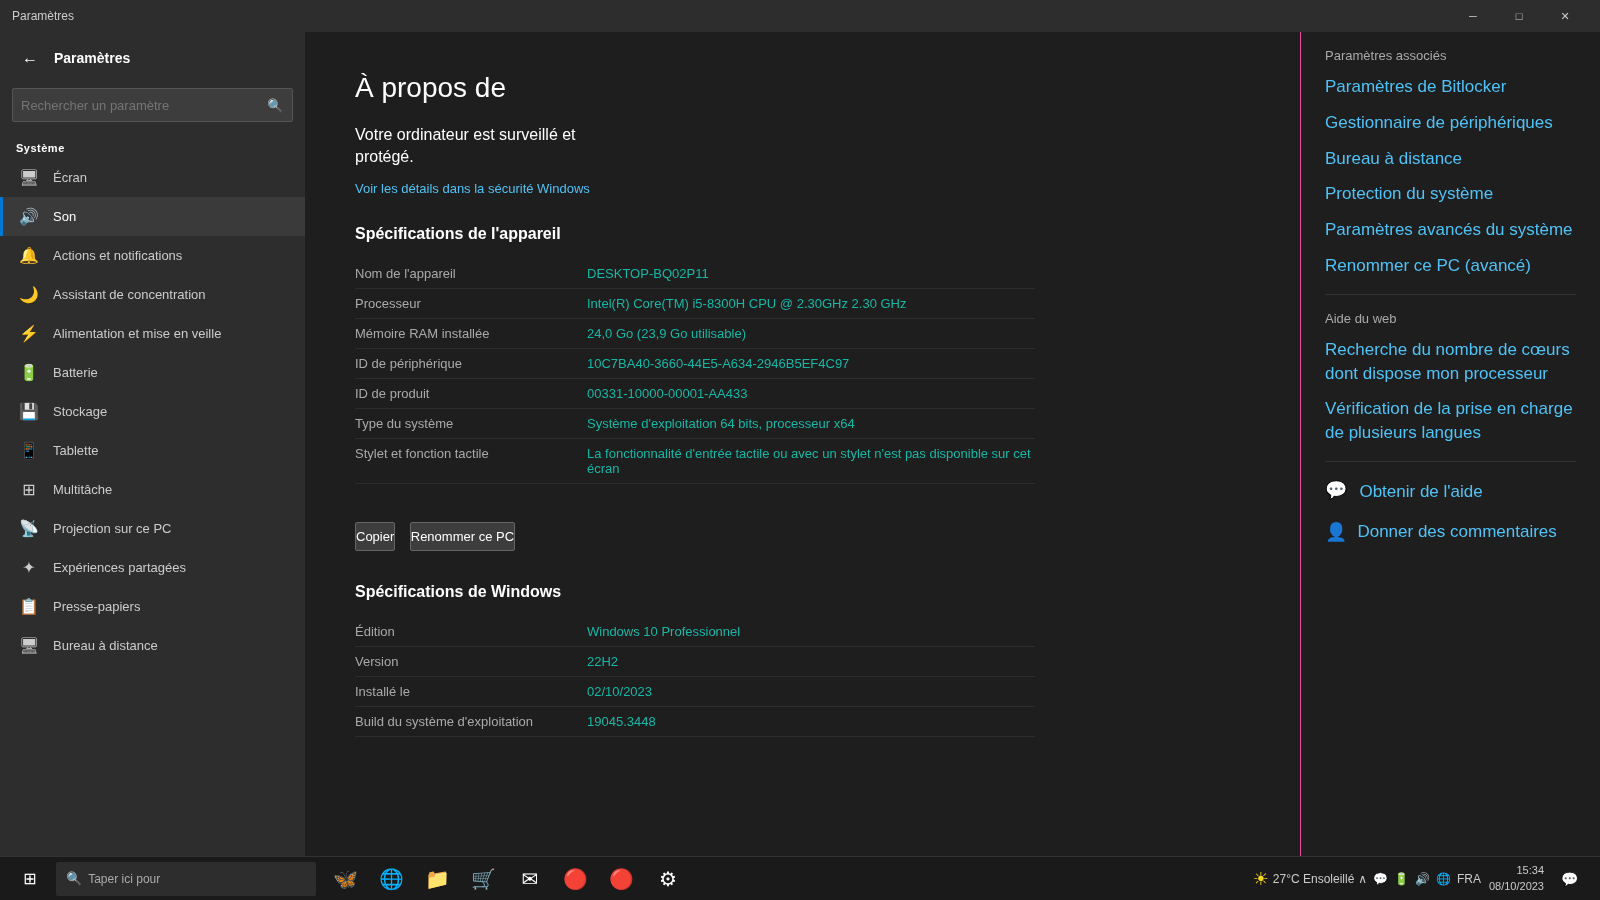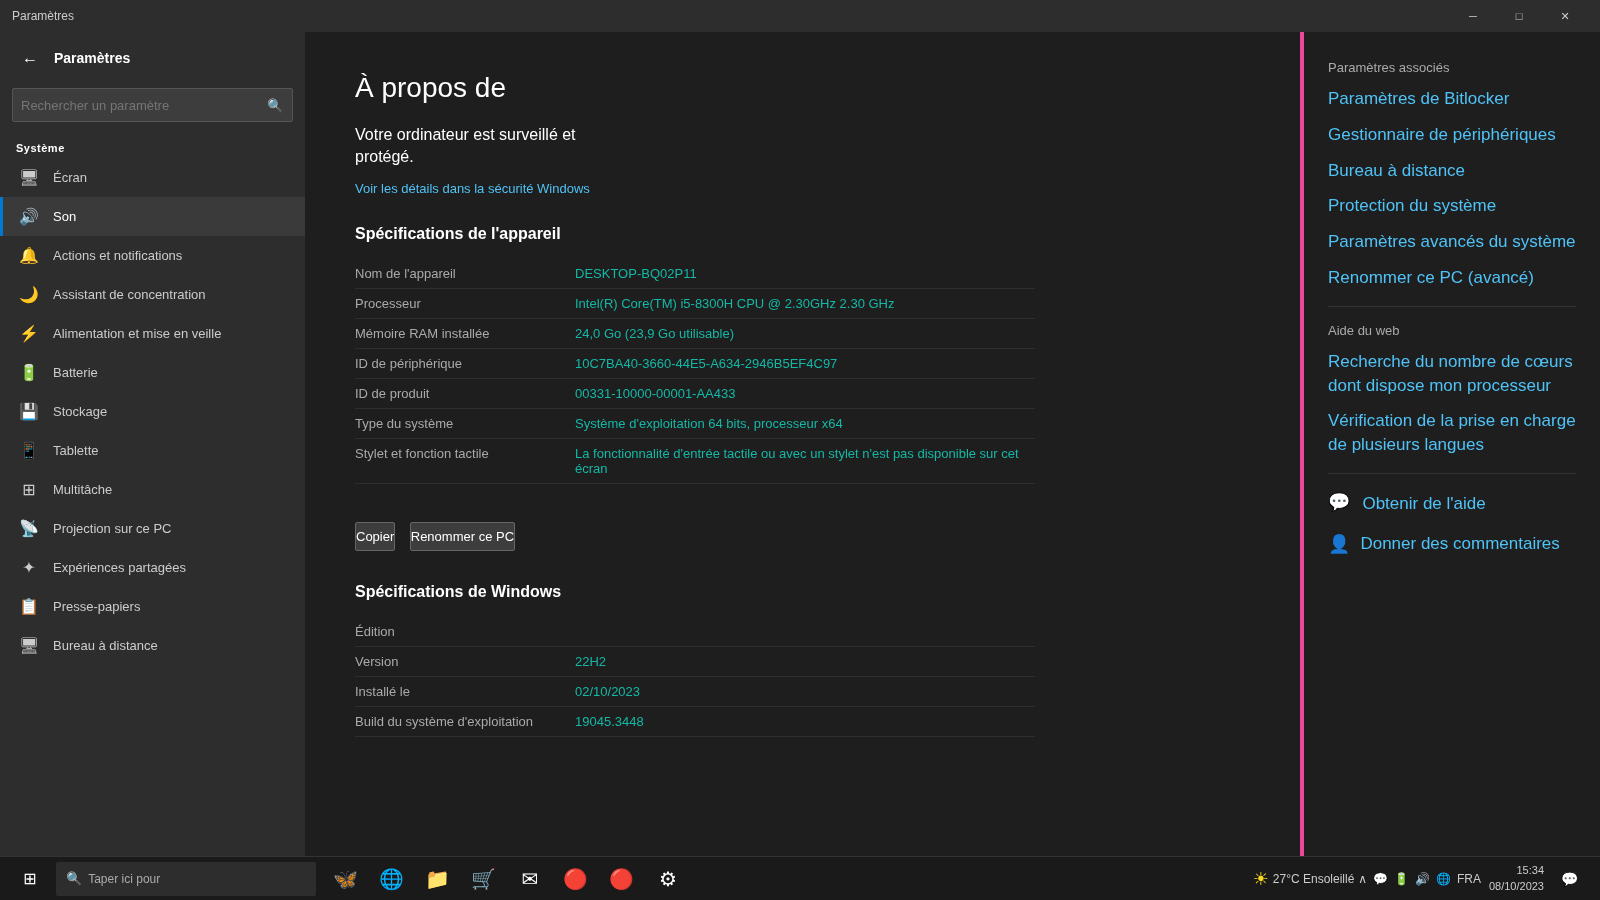--- a/index.html
+++ b/index.html
@@ -171,20 +171,21 @@
     }
     .spec-table {
       width: 100%;
       max-width: 680px;
     }
     .spec-row {
       display: flex;
       padding: 7px 0;
       font-size: 13px;
       border-bottom: 1px solid #2e2e2e;
+      gap: 12px;
     }
     .spec-label {
       width: 220px;
       color: #aaaaaa;
       flex-shrink: 0;
     }
     .spec-value {
       color: #14b8a6;
       flex: 1;
     }
@@ -198,23 +199,23 @@
       color: #ffffff;
       font-size: 13px;
       cursor: pointer;
       border-radius: 2px;
     }
 
     
     .right-panel {
       width: 300px;
       background: #1e1e1e;
-      padding: 28px 24px;
-      flex-shrink: 0;
-      border-left: 4px solid #ec4899;
+      padding: 16px 24px;
+      flex-shrink: 0;
+      border-left: 1px solid #ec4899;
       overflow-y: auto;
     }
     .right-panel-section-title {
       font-size: 13px;
       color: #aaaaaa;
       margin-bottom: 12px;
       font-weight: 400;
     }
     .right-panel-link {
       display: block;
@@ -443,20 +444,21 @@
     <div style="margin-top:18px;">
       <button class="btn">Copier</button>
       <button class="btn">Renommer ce PC</button>
     </div>
 
     <div class="section-title" style="margin-top:32px;">Spécifications de Windows</div>
 
     <div class="spec-table">
       <div class="spec-row">
         <span class="spec-label">Édition</span>
+        <span class="spec-value">Windows 10 Professionnel</span>
       </div>
       <div class="spec-row">
         <span class="spec-label">Version</span>
         <span class="spec-value">22H2</span>
       </div>
       <div class="spec-row">
         <span class="spec-label">Installé le</span>
         <span class="spec-value">02/10/2023</span>
       </div>
       <div class="spec-row">

